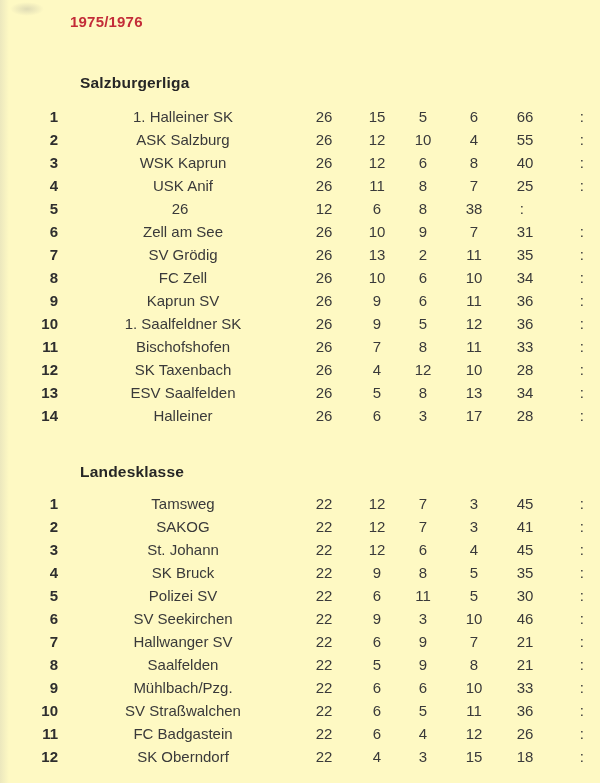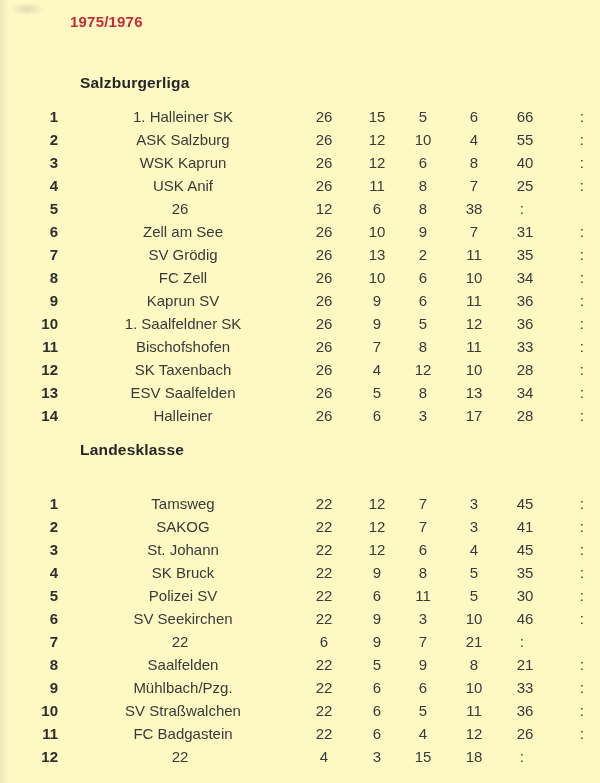--- a/index.html
+++ b/index.html
@@ -30,21 +30,21 @@
     letter-spacing: 0.2px;
     color: #c32c38;
   }
   .section-heading {
     position: absolute; left: 68px; margin: 12px;
     font-size: 15.5px; font-weight: bold; line-height: 19px;
     color: #262626;
     letter-spacing: 0.2px;
   }
   .heading-1 { top: 61px; }
-  .heading-2 { top: 428px; }
+  .heading-2 { top: 450px; }
   .league-table { position: absolute; left: 0; width: 600px; }
   .table-1 { top: 105px; }
   .table-2 { top: 492px; }
   .row {
     display: grid;
     grid-template-columns: 28px 244px 44px 62px 30px 72px 30px 60px;
     height: 23px;
     line-height: 23px;
     margin-left: 30px;
     font-size: 15px;
@@ -264,20 +264,21 @@
     <span class="cell team">SV Seekirchen</span>
     <span class="cell num">22</span>
     <span class="cell num">9</span>
     <span class="cell num">3</span>
     <span class="cell num">10</span>
     <span class="cell num">46</span>
     <span class="cell colon">:</span>
   </div>
       <div class="row">
     <span class="cell rank">7</span>
+    <span class="cell team">Hallwanger SV</span>
     <span class="cell num">22</span>
     <span class="cell num">6</span>
     <span class="cell num">9</span>
     <span class="cell num">7</span>
     <span class="cell num">21</span>
     <span class="cell colon">:</span>
   </div>
       <div class="row">
     <span class="cell rank">8</span>
     <span class="cell team">Saalfelden</span>
@@ -313,20 +314,21 @@
     <span class="cell team">FC Badgastein</span>
     <span class="cell num">22</span>
     <span class="cell num">6</span>
     <span class="cell num">4</span>
     <span class="cell num">12</span>
     <span class="cell num">26</span>
     <span class="cell colon">:</span>
   </div>
       <div class="row">
     <span class="cell rank">12</span>
+    <span class="cell team">SK Oberndorf</span>
     <span class="cell num">22</span>
     <span class="cell num">4</span>
     <span class="cell num">3</span>
     <span class="cell num">15</span>
     <span class="cell num">18</span>
     <span class="cell colon">:</span>
   </div>
     </div>
 </div>
 

